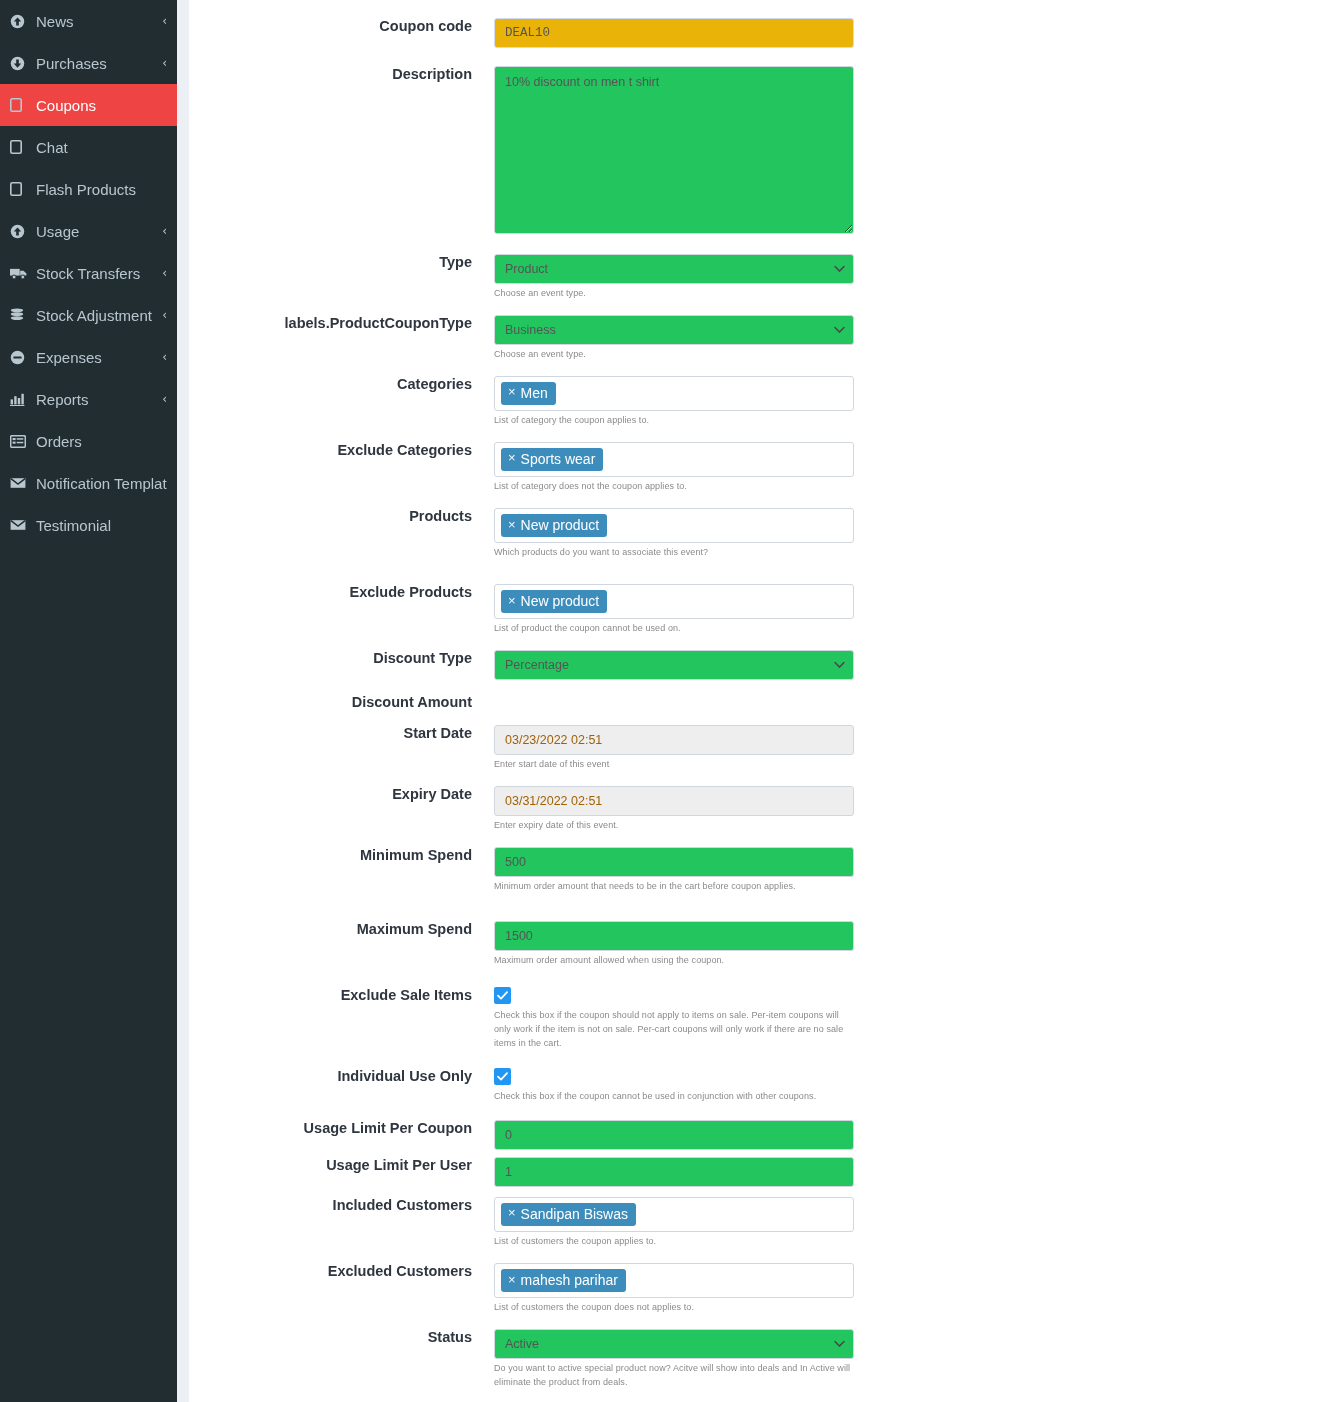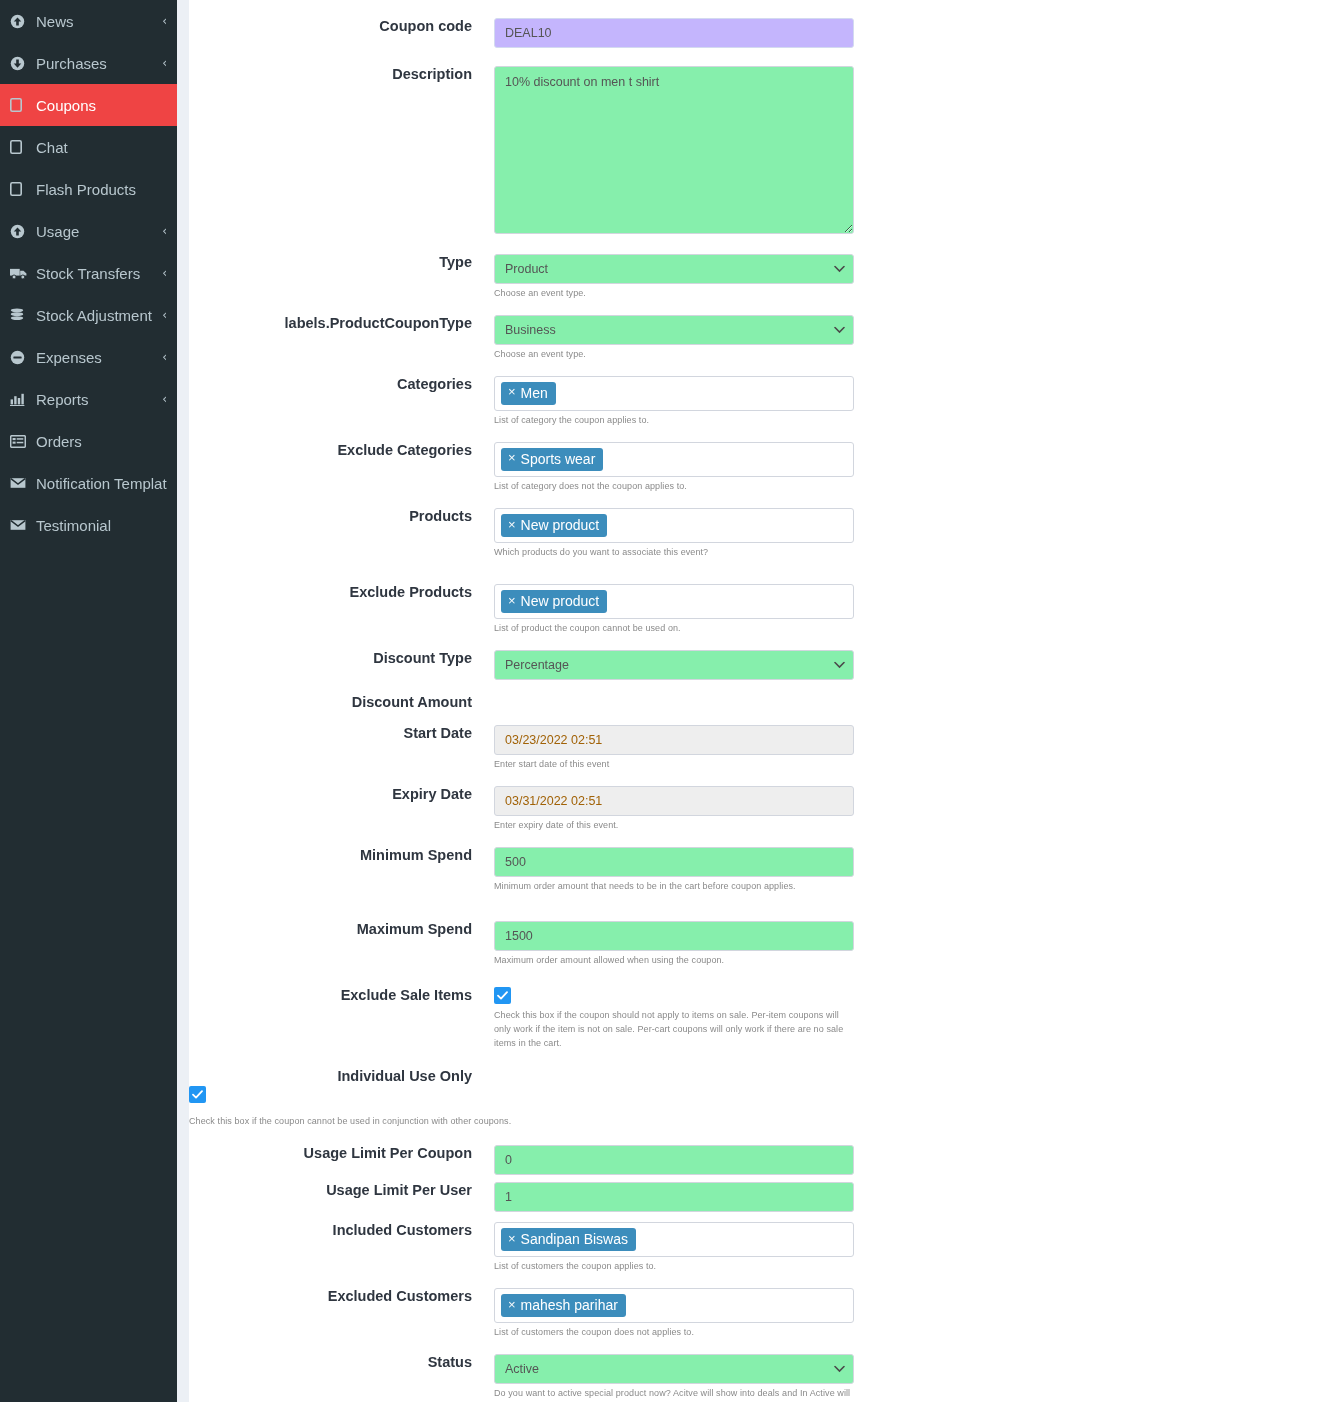--- a/index.html
+++ b/index.html
@@ -65,29 +65,29 @@
     font-size: 14.5px;
     color: #2f3640;
     line-height: 1.2;
   }
   .form-field { width: 360px; min-width: 360px; }
 
   .ctl {
     width: 360px;
     border: 1px solid #d2d6de;
     border-radius: 3px;
-    background: #86efac;
+    background: #22c55e;
     font-family: "Liberation Sans", sans-serif;
     font-size: 12.5px;
     color: #555;
     padding: 7px 10px;
     outline: none;
     display: block;
   }
-  .ctl.highlight { background: #c4b5fd; border-color: #d3daf0; }
+  .ctl.highlight { background: #eab308; border-color: #d3daf0; font-family: Liberation Mono, monospace; }
   .ctl.readonly  { background: #eeeeee; border-color: #d2d6de; color: #a16207; }
 
   textarea.ctl {
     height: 168px;
     resize: vertical;
     line-height: 1.3;
   }
 
   .selectbox {
     position: relative; width: 360px;
@@ -434,29 +434,29 @@
         <div class="form-field">
           <span class="cbx">
             <svg width="11" height="9" viewBox="0 0 11 9">
                 <path d="M1 4.6l3 3L10 1.2" fill="none" stroke="#fff" stroke-width="1.8" stroke-linecap="round" stroke-linejoin="round"></path>
               </svg>
           </span>
           <div class="help" style="margin-top:5px;">Check this box if the coupon should not apply to items on sale. Per-item coupons will only work if the item is not on sale. Per-cart coupons will only work if there are no sale items in the cart.</div>
         </div>
       </div>
 
-      <div class="form-row" style="margin-top:16px;flex-direction:column;">
+      <div class="form-row" style="margin-top:16px;">
         <div class="form-label" style="padding-top:1px;">Individual Use Only</div>
         <div class="form-field">
           <span class="cbx">
             <svg width="11" height="9" viewBox="0 0 11 9">
                 <path d="M1 4.6l3 3L10 1.2" fill="none" stroke="#fff" stroke-width="1.8" stroke-linecap="round" stroke-linejoin="round"></path>
               </svg>
           </span>
-          <div class="help" style="margin-top:12px;">Check this box if the coupon cannot be used in conjunction with other coupons.</div>
+          <div class="help" style="margin-top:5px;">Check this box if the coupon cannot be used in conjunction with other coupons.</div>
         </div>
       </div>
 
       <div class="form-row" style="margin-top:16px;">
         <div class="form-label">Usage Limit Per Coupon</div>
         <div class="form-field">
           <input class="ctl" value="0" style="">
         </div>
       </div>
 

